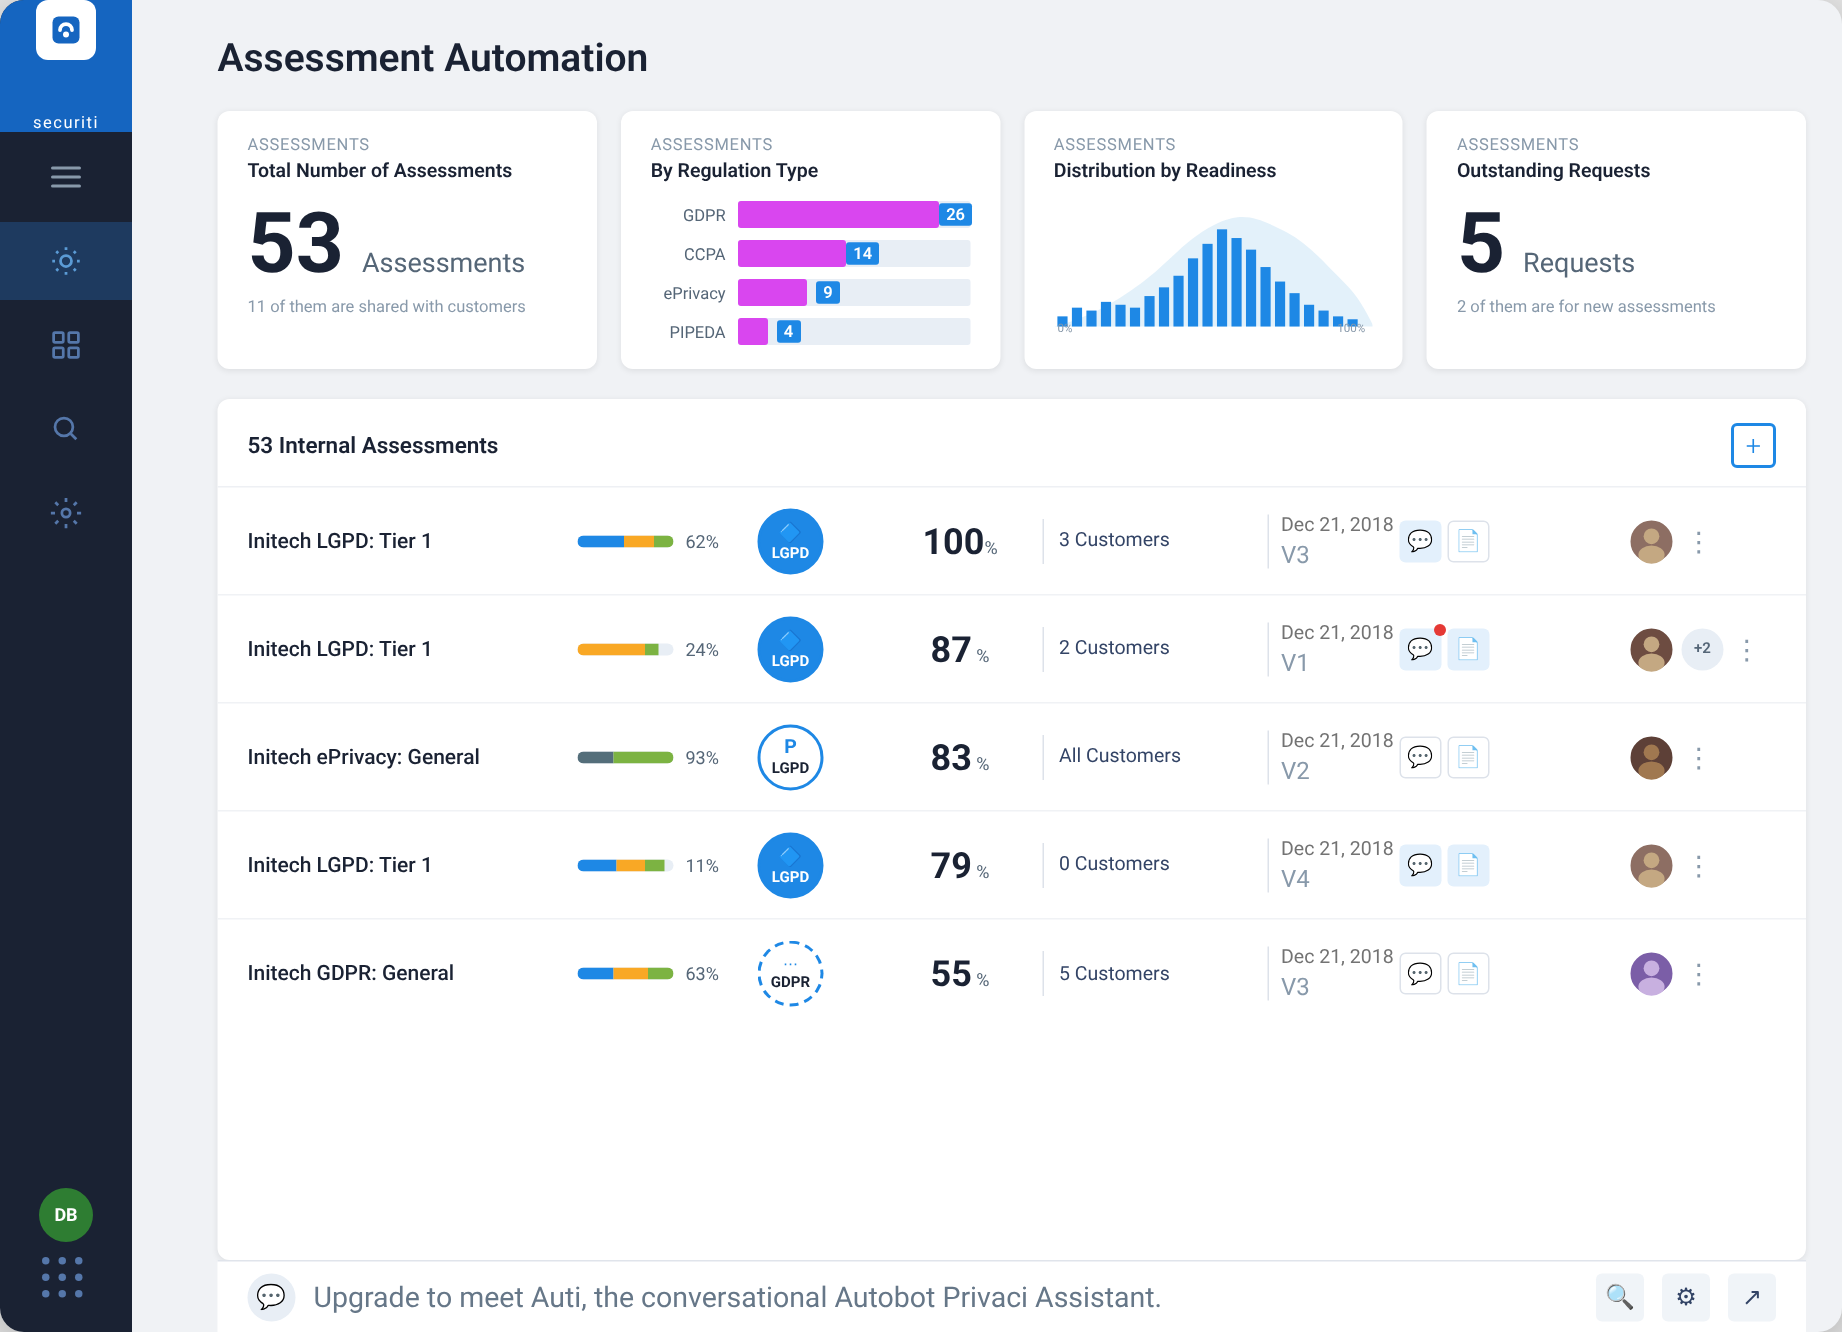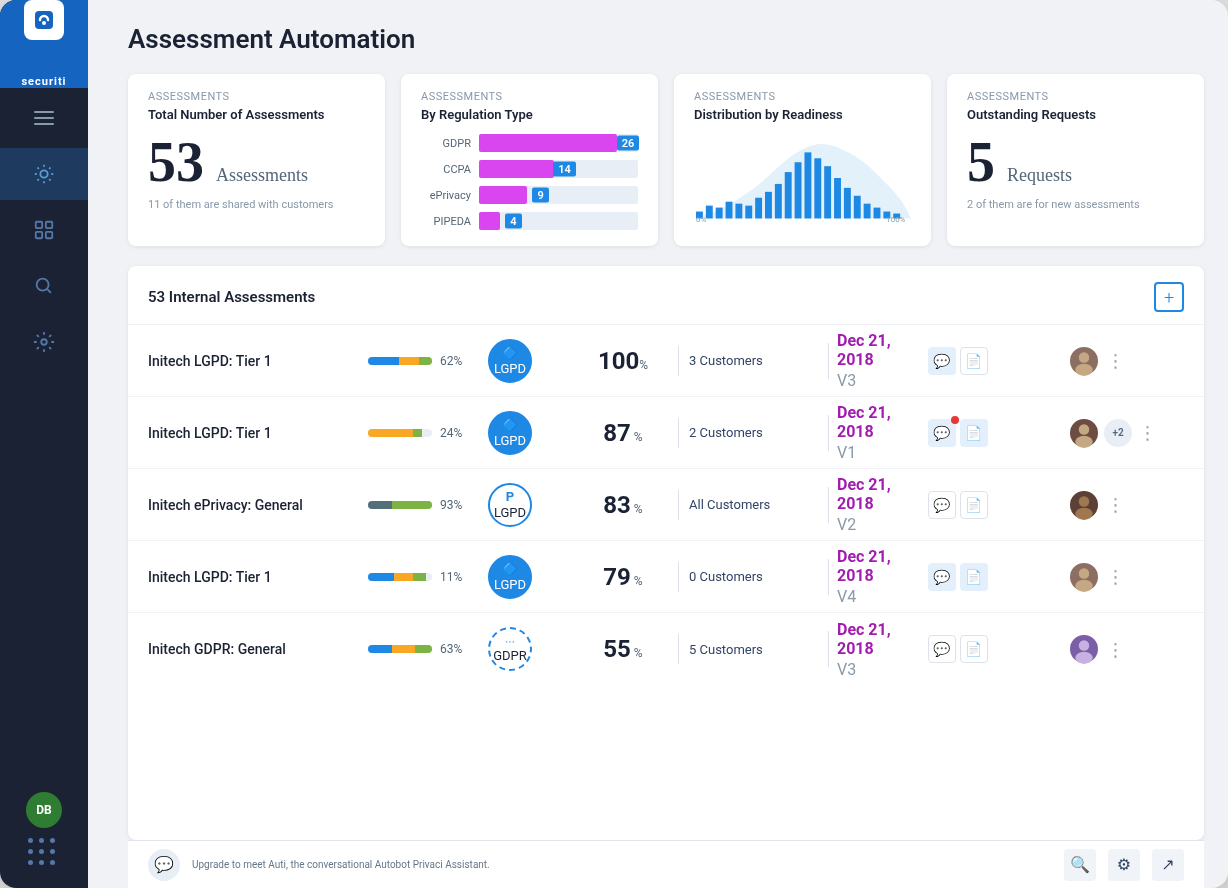--- a/index.html
+++ b/index.html
@@ -48,21 +48,21 @@
       border-radius: 8px;
       display: flex;
       align-items: center;
       justify-content: center;
       margin-bottom: 4px;
     }
     .logo-icon svg { width: 24px; height: 24px; }
     .logo-text {
       color: white;
       font-size: 11px;
-      font-weight: 700;
+      font-weight: 400;
       letter-spacing: 1px;
       margin-top: 31px;
     }
     .sidebar-menu-btn {
       width: 88px;
       height: 44px;
       display: flex;
       align-items: center;
       justify-content: center;
       cursor: pointer;
@@ -116,20 +116,21 @@
     }
     .dot { width: 5px; height: 5px; border-radius: 50%; background: #5577aa; }
 
     
     .main-content {
       flex: 1;
       display: flex;
       flex-direction: column;
       overflow: hidden;
       padding: 24px 24px 0 40px;
+      margin-left: 17px;
     }
     .page-title {
       font-size: 26px;
       font-weight: 600;
       color: #1a2233;
       margin-bottom: 20px;
     }
 
     
     .stats-row {
@@ -269,36 +270,36 @@
       height: 44px;
       border-radius: 50%;
       border: 2px solid #1e88e5;
       display: flex;
       flex-direction: column;
       align-items: center;
       justify-content: center;
       cursor: pointer;
     }
     .type-badge.gdpr-dotted { border-style: dashed; border-color: #1e88e5; }
-    .type-badge-label { font-size: 13px; color: #1a2233; font-weight: 400; margin-top: 1px; }
+    .type-badge-label { font-size: 10px; color: #1a2233; font-weight: 700; margin-top: 1px; }
 
     
     .readiness-cell { text-align: center; }
     .readiness-num { font-size: 24px; font-weight: 700; color: #1a2233; }
     .readiness-pct { font-size: 12px; color: #556677; }
 
     
     .shared-cell { display: flex; align-items: center; gap: 6px; }
     .shared-divider { width: 1px; height: 30px; background: #dde2ea; margin-right: 4px; }
     .shared-text { font-size: 13px; color: #334466; }
 
     
     .published-cell { display: flex; flex-direction: column; gap: 2px; }
     .pub-divider { width: 1px; height: 36px; background: #dde2ea; flex-shrink: 0; margin-right: 8px; }
-    .pub-date { font-size: 16px; color: #a21caf; font-weight: 700; }
+    .pub-date { font-size: 13px; color: #737373; font-weight: 400; }
     .pub-version { font-size: 16px; color: #8899aa; }
     .pub-icons { display: flex; gap: 4px; margin-left: 4px; }
 
     
     .action-icon {
       width: 28px;
       height: 28px;
       border-radius: 4px;
       display: flex;
       align-items: center;
@@ -371,21 +372,21 @@
       width: 32px;
       height: 32px;
       border-radius: 50%;
       background: #e8eef5;
       display: flex;
       align-items: center;
       justify-content: center;
       font-size: 16px;
     }
     .bottom-bar-text {
-      font-size: 10px;
+      font-size: 19px;
       color: #667788;
       flex: 1;
     }
     .bottom-bar-actions { display: flex; gap: 12px; align-items: center; }
     .bottom-action-btn {
       width: 32px;
       height: 32px;
       border-radius: 4px;
       background: #f0f4f8;
       display: flex;
@@ -393,21 +394,21 @@
       justify-content: center;
       cursor: pointer;
       font-size: 16px;
       color: #334466;
     }
 
     
     .pub-row { display: flex; align-items: center; }
     .dist-chart-svg { width: 100%; height: 90px; }
 
-    .stat-card-body { display: flex; align-items: baseline; gap: 4px; font-family: Liberation Serif, serif; }
+    .stat-card-body { display: flex; align-items: baseline; gap: 4px; }
   </style>
 </head>
 <body>
 
 <div class="app-container">
 
   <div class="sidebar">
     <div class="sidebar-logo">
       <div class="logo-icon">
         <svg viewBox="0 0 24 24" fill="none">

